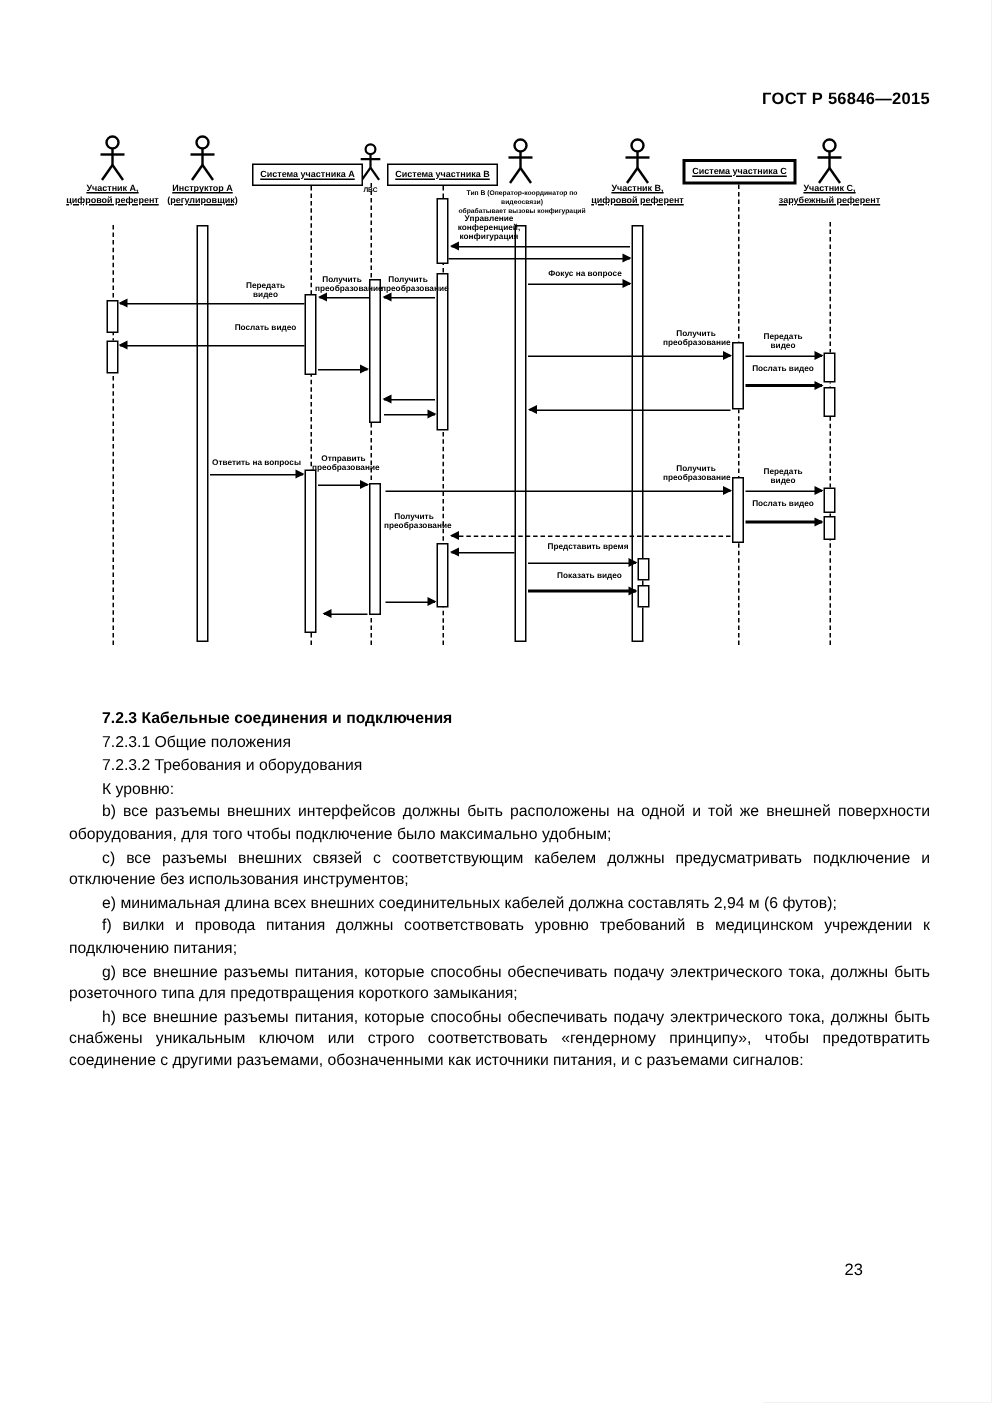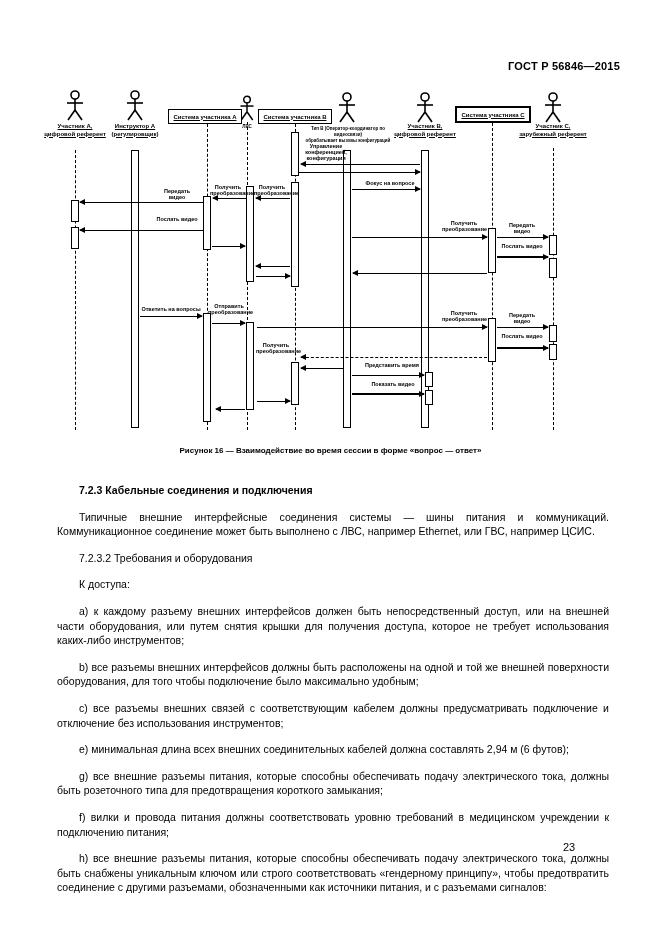--- a/index.html
+++ b/index.html
@@ -20,21 +20,21 @@
   .arr.b{border-top-width:2px;}
   .arr.dash{border-top-style:dashed;}
   .arr.r::after{content:"";position:absolute;right:-1px;top:-4px;width:0;height:0;
                 border-left:6px solid #000;border-top:3.5px solid transparent;border-bottom:3.5px solid transparent;}
   .arr.l::before{content:"";position:absolute;left:-1px;top:-4px;width:0;height:0;
                 border-right:6px solid #000;border-top:3.5px solid transparent;border-bottom:3.5px solid transparent;}
   .actor-svg{position:absolute;}
   
   .caption{position:absolute;top:446px;left:0;width:661px;text-align:center;font-size:8px;font-weight:bold;}
   .body{position:absolute;left:45px;top:471px;width:576px;font-size:10.5px;line-height:14.6px;text-align:justify;}
-  .body p{margin:12px;text-indent:22px;}
+  .body p{margin:1px;text-indent:22px;}
   .body p.bold{font-weight:bold;}
   .body p.sub{padding-left:22px;text-indent:26px;}
   .pagenum{position:absolute;top:841px;left:563px;font-size:11px;}
 </style>
 </head>
 <body>
 
 <div class="page">
 
   <div class="hdr">ГОСТ Р 56846—2015</div>
@@ -177,31 +177,29 @@
     <div class="mlabel" style="left:140px;top:306px;width:62px">Ответить на вопросы</div>
     <div class="mlabel" style="left:208px;top:303px;width:42px">Отправить преобразование</div>
     <div class="mlabel" style="left:256px;top:342px;width:40px">Получить преобразование</div>
     <div class="mlabel" style="left:442px;top:310px;width:44px">Получить преобразование</div>
     <div class="mlabel" style="left:500px;top:312px;width:44px">Передать видео</div>
     <div class="mlabel" style="left:500px;top:333px;width:44px">Послать видео</div>
     <div class="mlabel" style="left:364px;top:362px;width:56px">Представить время</div>
     <div class="mlabel" style="left:370px;top:381px;width:46px">Показать видео</div>
   </div>
 
-  <div class="caption">Рисунок 16 — Взаимодействие во время сессии в форме «вопрос — ответ»</div>
 
   <div class="body">
     <p class="bold">7.2.3 Кабельные соединения и подключения</p>
-    <p>Типичные внешние интерфейсные соединения системы — шины питания и коммуникаций. Коммуникационное соединение может быть выполнено с ЛВС, например Ethernet, или ГВС, например ЦСИС.</p>
+    <p>7.2.3.1 Общие положения</p>
     <p>7.2.3.2 Требования и оборудования</p>
-    <p>К доступа:</p>
-    <p>a) к каждому разъему внешних интерфейсов должен быть непосредственный доступ, или на внешней части оборудования, или путем снятия крышки для получения доступа, которое не требует использования каких-либо инструментов;</p>
+    <p>К уровню:</p>
     <p>b) все разъемы внешних интерфейсов должны быть расположены на одной и той же внешней поверхности оборудования, для того чтобы подключение было максимально удобным;</p>
     <p>c) все разъемы внешних связей с соответствующим кабелем должны предусматривать подключение и отключение без использования инструментов;</p>
     <p>e) минимальная длина всех внешних соединительных кабелей должна составлять 2,94 м (6 футов);</p>
+    <p>f) вилки и провода питания должны соответствовать уровню требований в медицинском учреждении к подключению питания;</p>
     <p>g) все внешние разъемы питания, которые способны обеспечивать подачу электрического тока, должны быть розеточного типа для предотвращения короткого замыкания;</p>
-    <p>f) вилки и провода питания должны соответствовать уровню требований в медицинском учреждении к подключению питания;</p>
     <p>h) все внешние разъемы питания, которые способны обеспечивать подачу электрического тока, должны быть снабжены уникальным ключом или строго соответствовать «гендерному принципу», чтобы предотвратить соединение с другими разъемами, обозначенными как источники питания, и с разъемами сигналов:</p>
   </div>
 
   <div class="pagenum">23</div>
 
 </div>
 
 </body></html>

